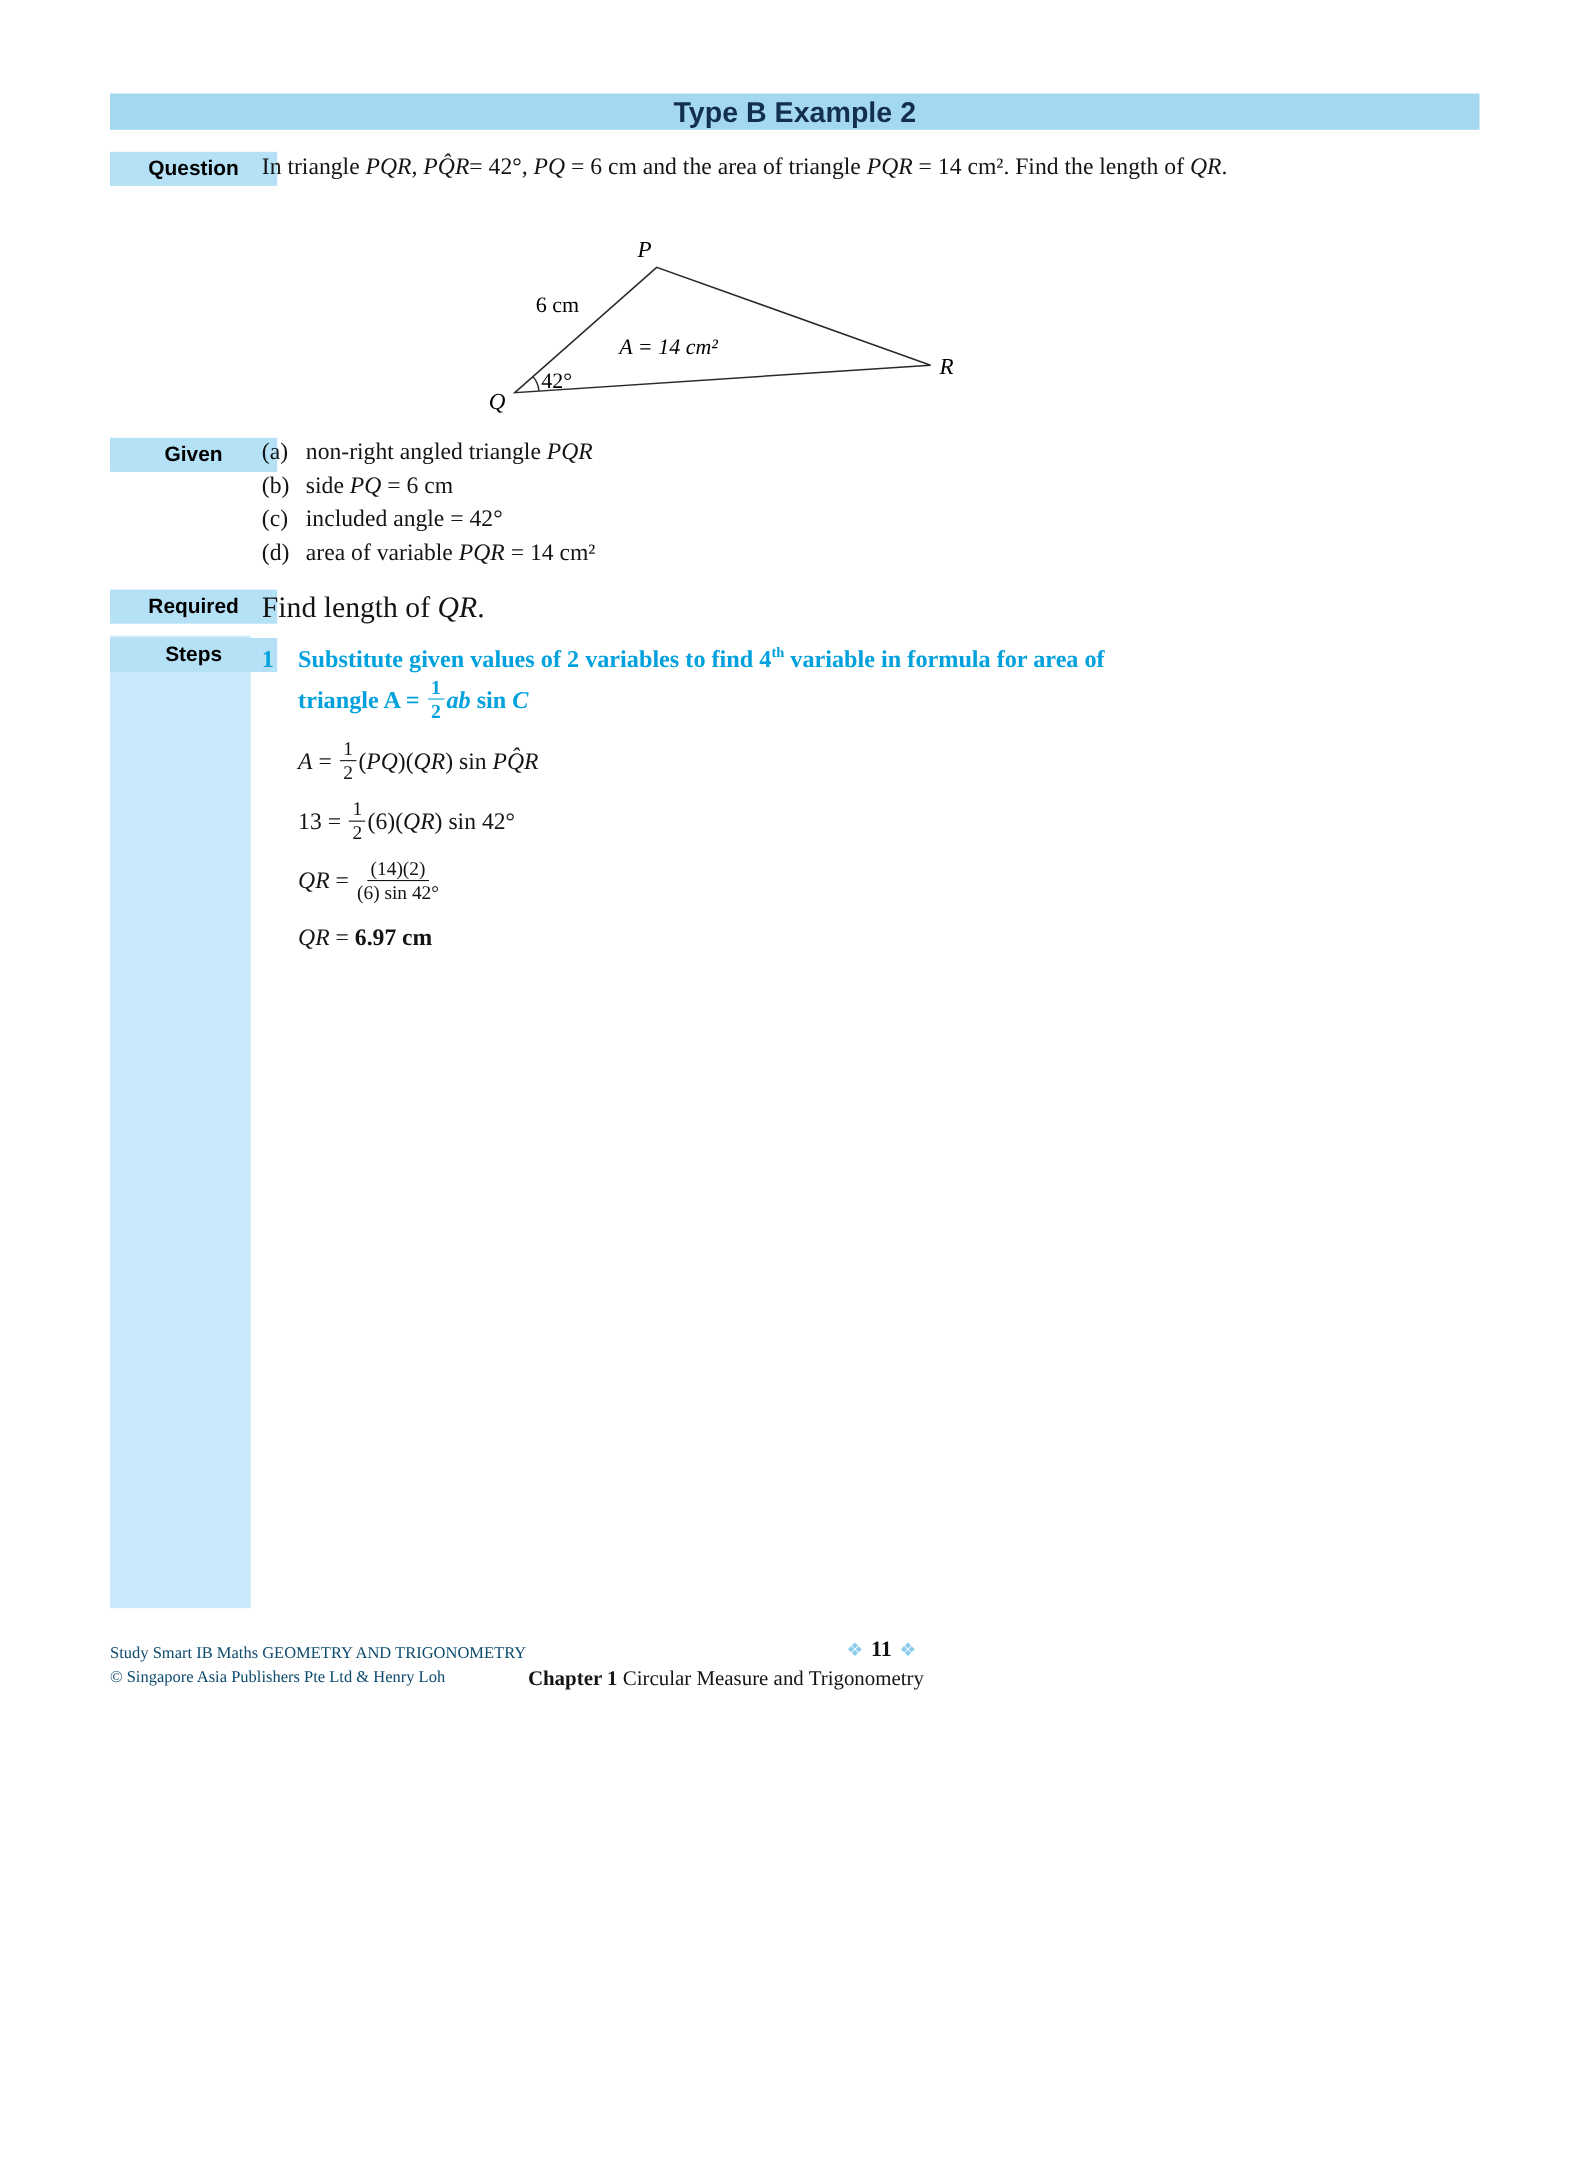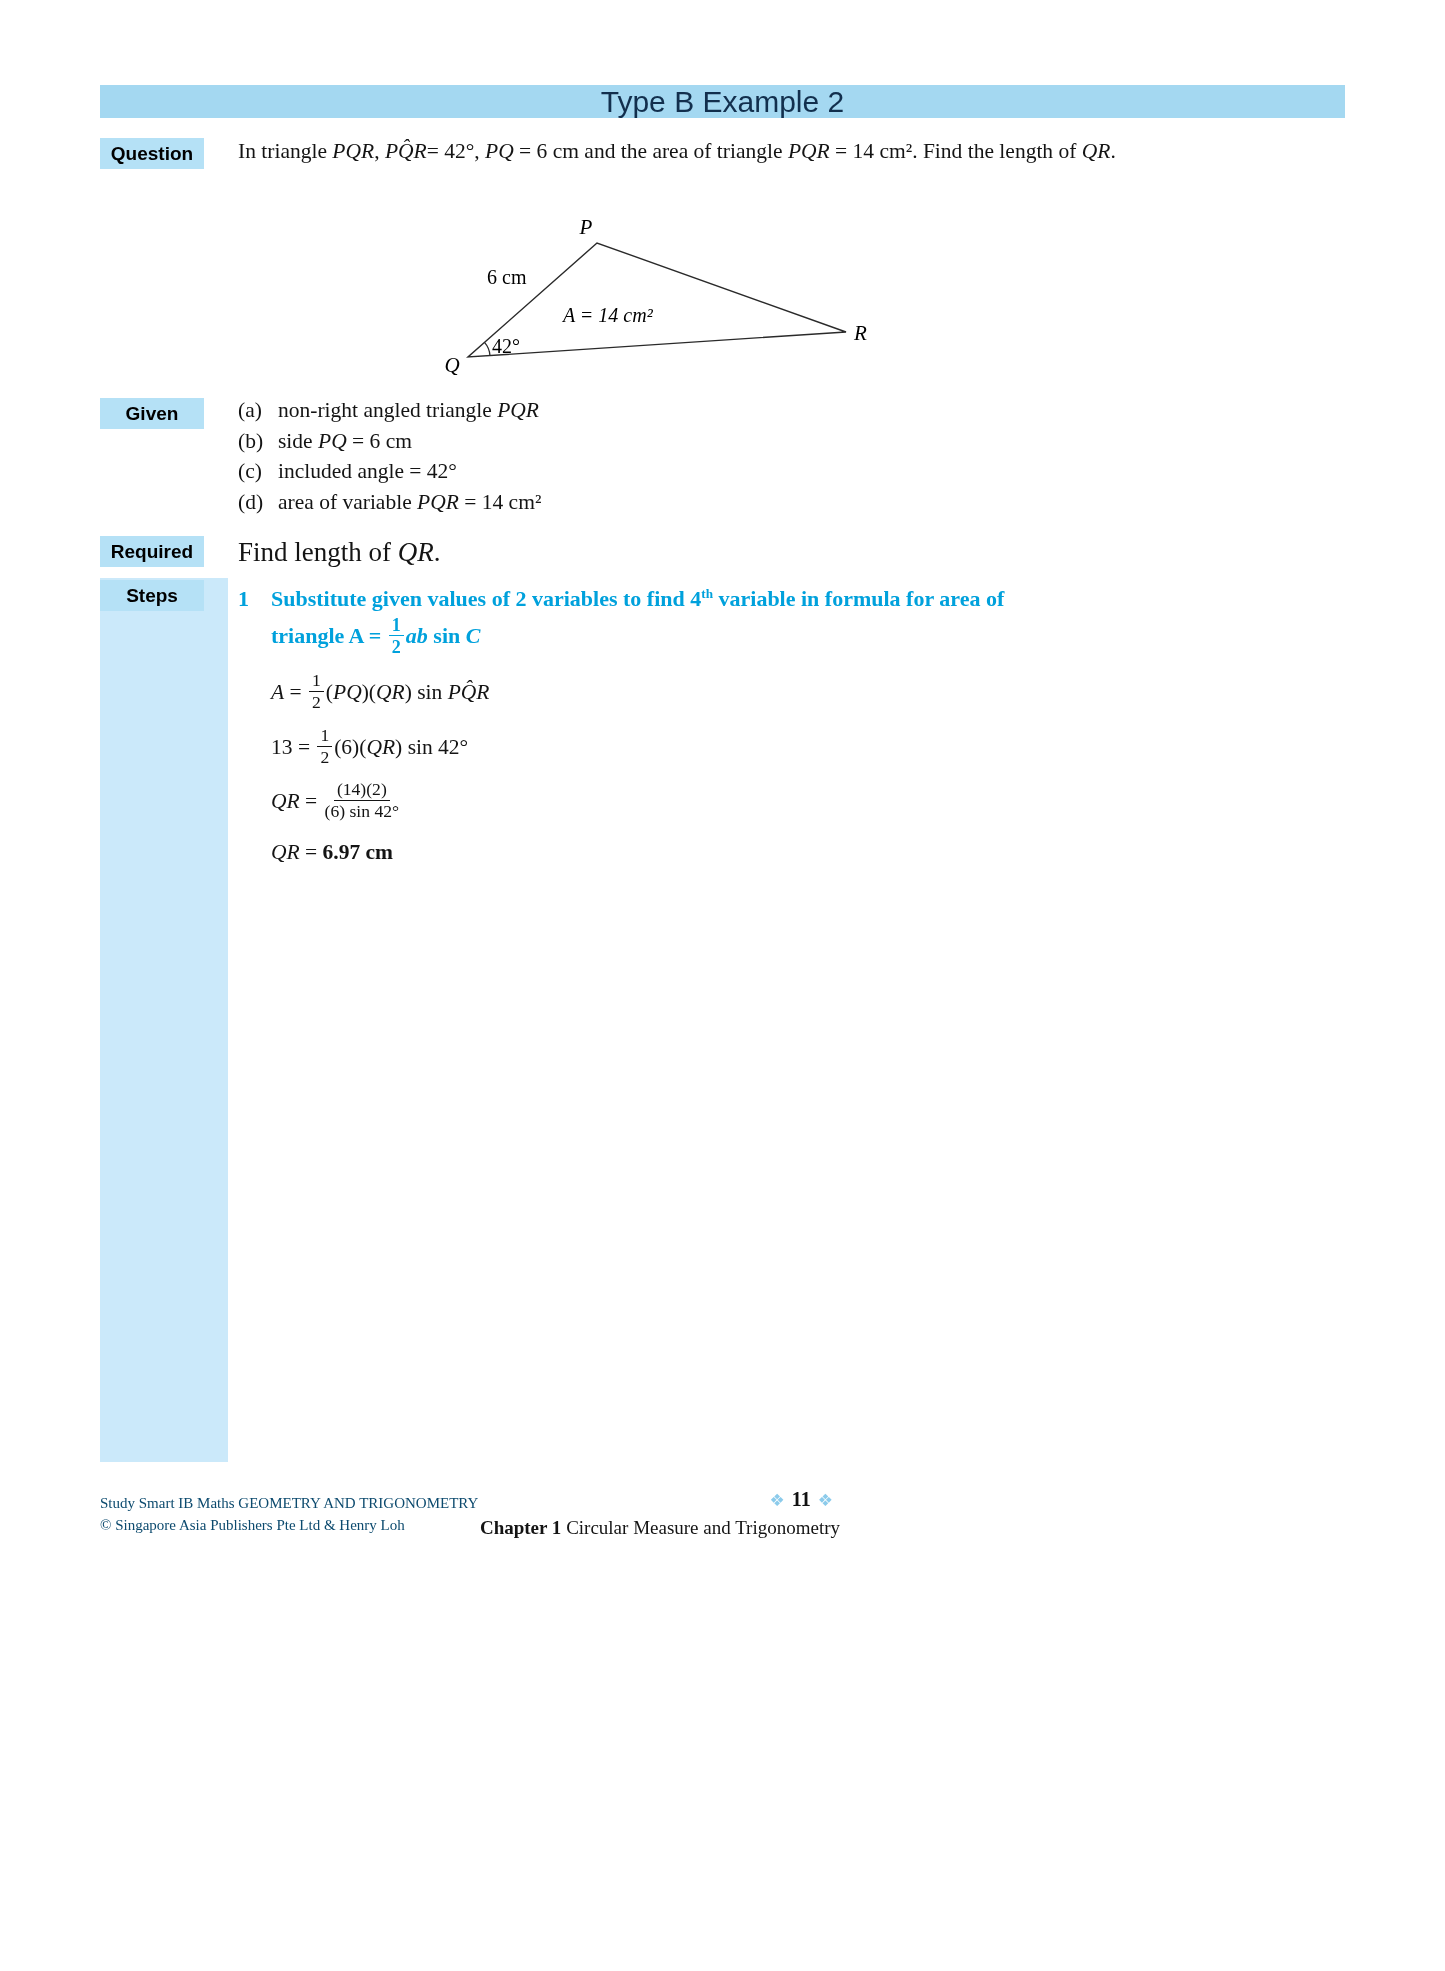--- a/index.html
+++ b/index.html
@@ -10,25 +10,25 @@
     --step-blue:#00a1dc;
     --diamond-blue:#8ccbeb;
   }
   html,body{margin:0;padding:0;background:#e8e8e8;}
   .page{
     position:relative;width:1445px;height:1971px;background:#ffffff;
     font-family:"Liberation Serif",serif;color:#141414;overflow:hidden;margin:0 auto;
   }
   .banner{
     position:absolute;left:100px;top:85px;width:1245px;height:33px;
-    background:var(--banner-bg);display:flex;align-items:center;justify-content:center;
-    font-family:"Liberation Sans",sans-serif;font-weight:normal;font-size:30px;color:var(--banner-text);
+    background:var(--banner-bg);display:flex;align-items:flex-end;justify-content:center;
+    font-family:"Liberation Sans",sans-serif;font-weight:bold;font-size:26px;color:var(--banner-text);
   }
   .label{
-    position:absolute;left:100px;width:104px;height:31px;background:var(--label-bg);
+    position:absolute;left:100px;width:152px;height:31px;background:var(--label-bg);
     display:flex;align-items:center;justify-content:center;
     font-family:"Liberation Sans",sans-serif;font-weight:bold;font-size:19px;color:#000;
   }
   .question-text{position:absolute;left:238px;top:136px;width:1112px;font-size:21.5px;line-height:31px;}
   .seg{white-space:pre-wrap;}
   .it{font-style:italic;}
   .bd{font-weight:bold;}
   .sup{vertical-align:super;font-size:0.6em;line-height:0;}
   .frac{
     display:inline-flex;flex-direction:column;align-items:center;vertical-align:middle;

